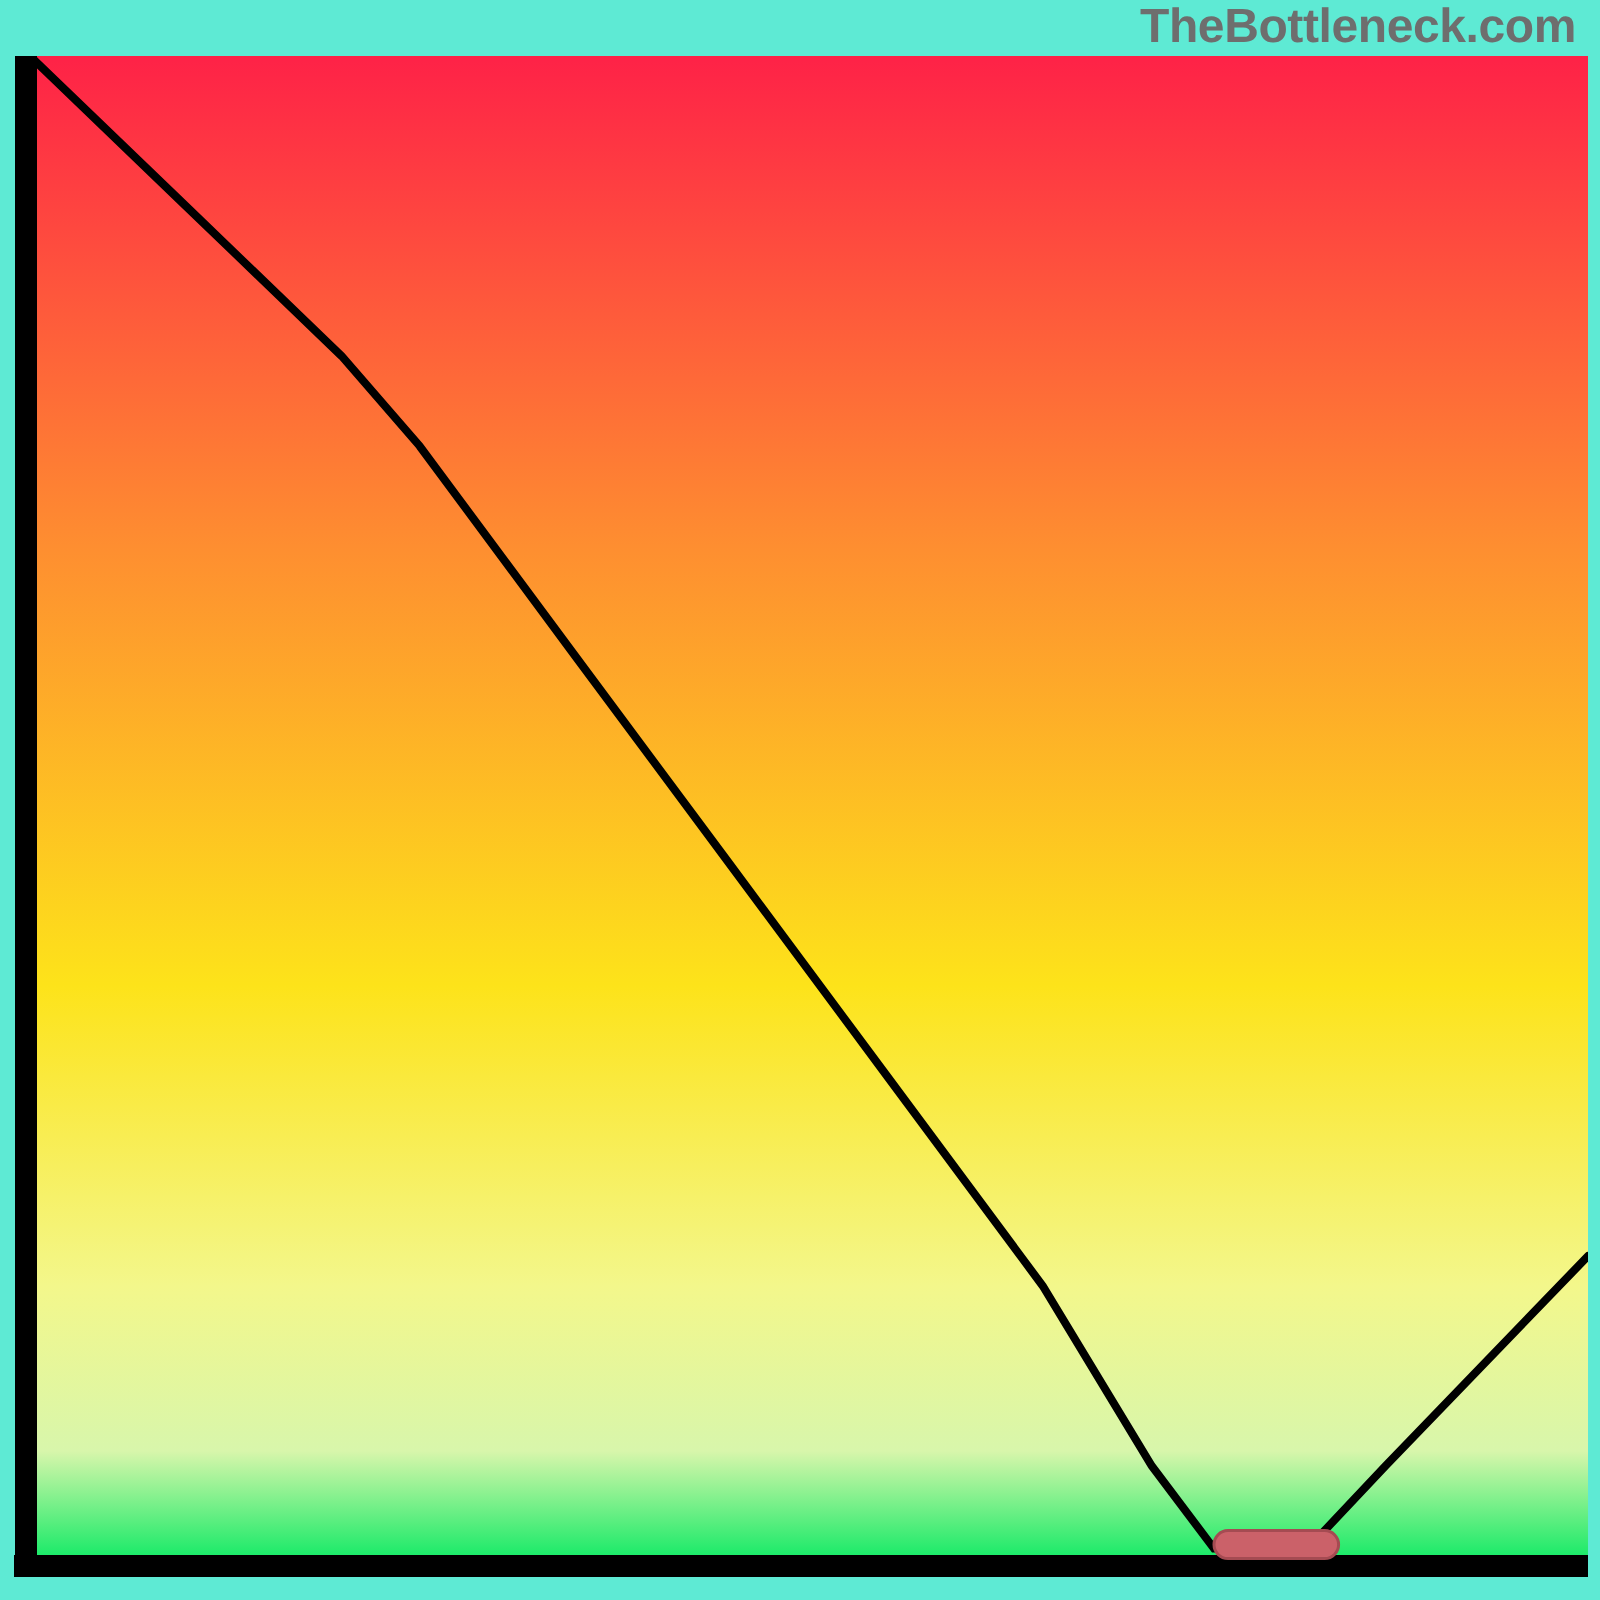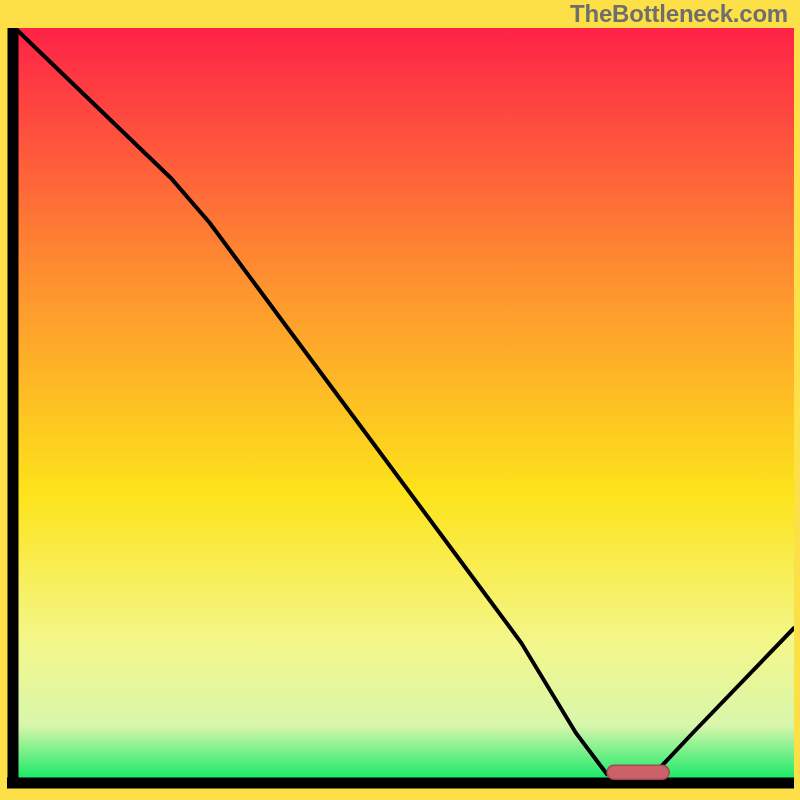--- a/index.html
+++ b/index.html
@@ -7,21 +7,21 @@
     padding: 0;
     width: 800px;
     height: 800px;
     background: #ffffff;
     font-family: Arial, Helvetica, sans-serif;
   }
   .container {
     position: relative;
     width: 800px;
     height: 800px;
-    background: #fde047;
+    background: #5eead4;
   }
   .watermark {
     position: absolute;
     top: 0px;
     right: 12px;
     font-size: 24px;
     font-weight: 600;
     color: #6e6e6e;
     letter-spacing: -0.2px;
   }

